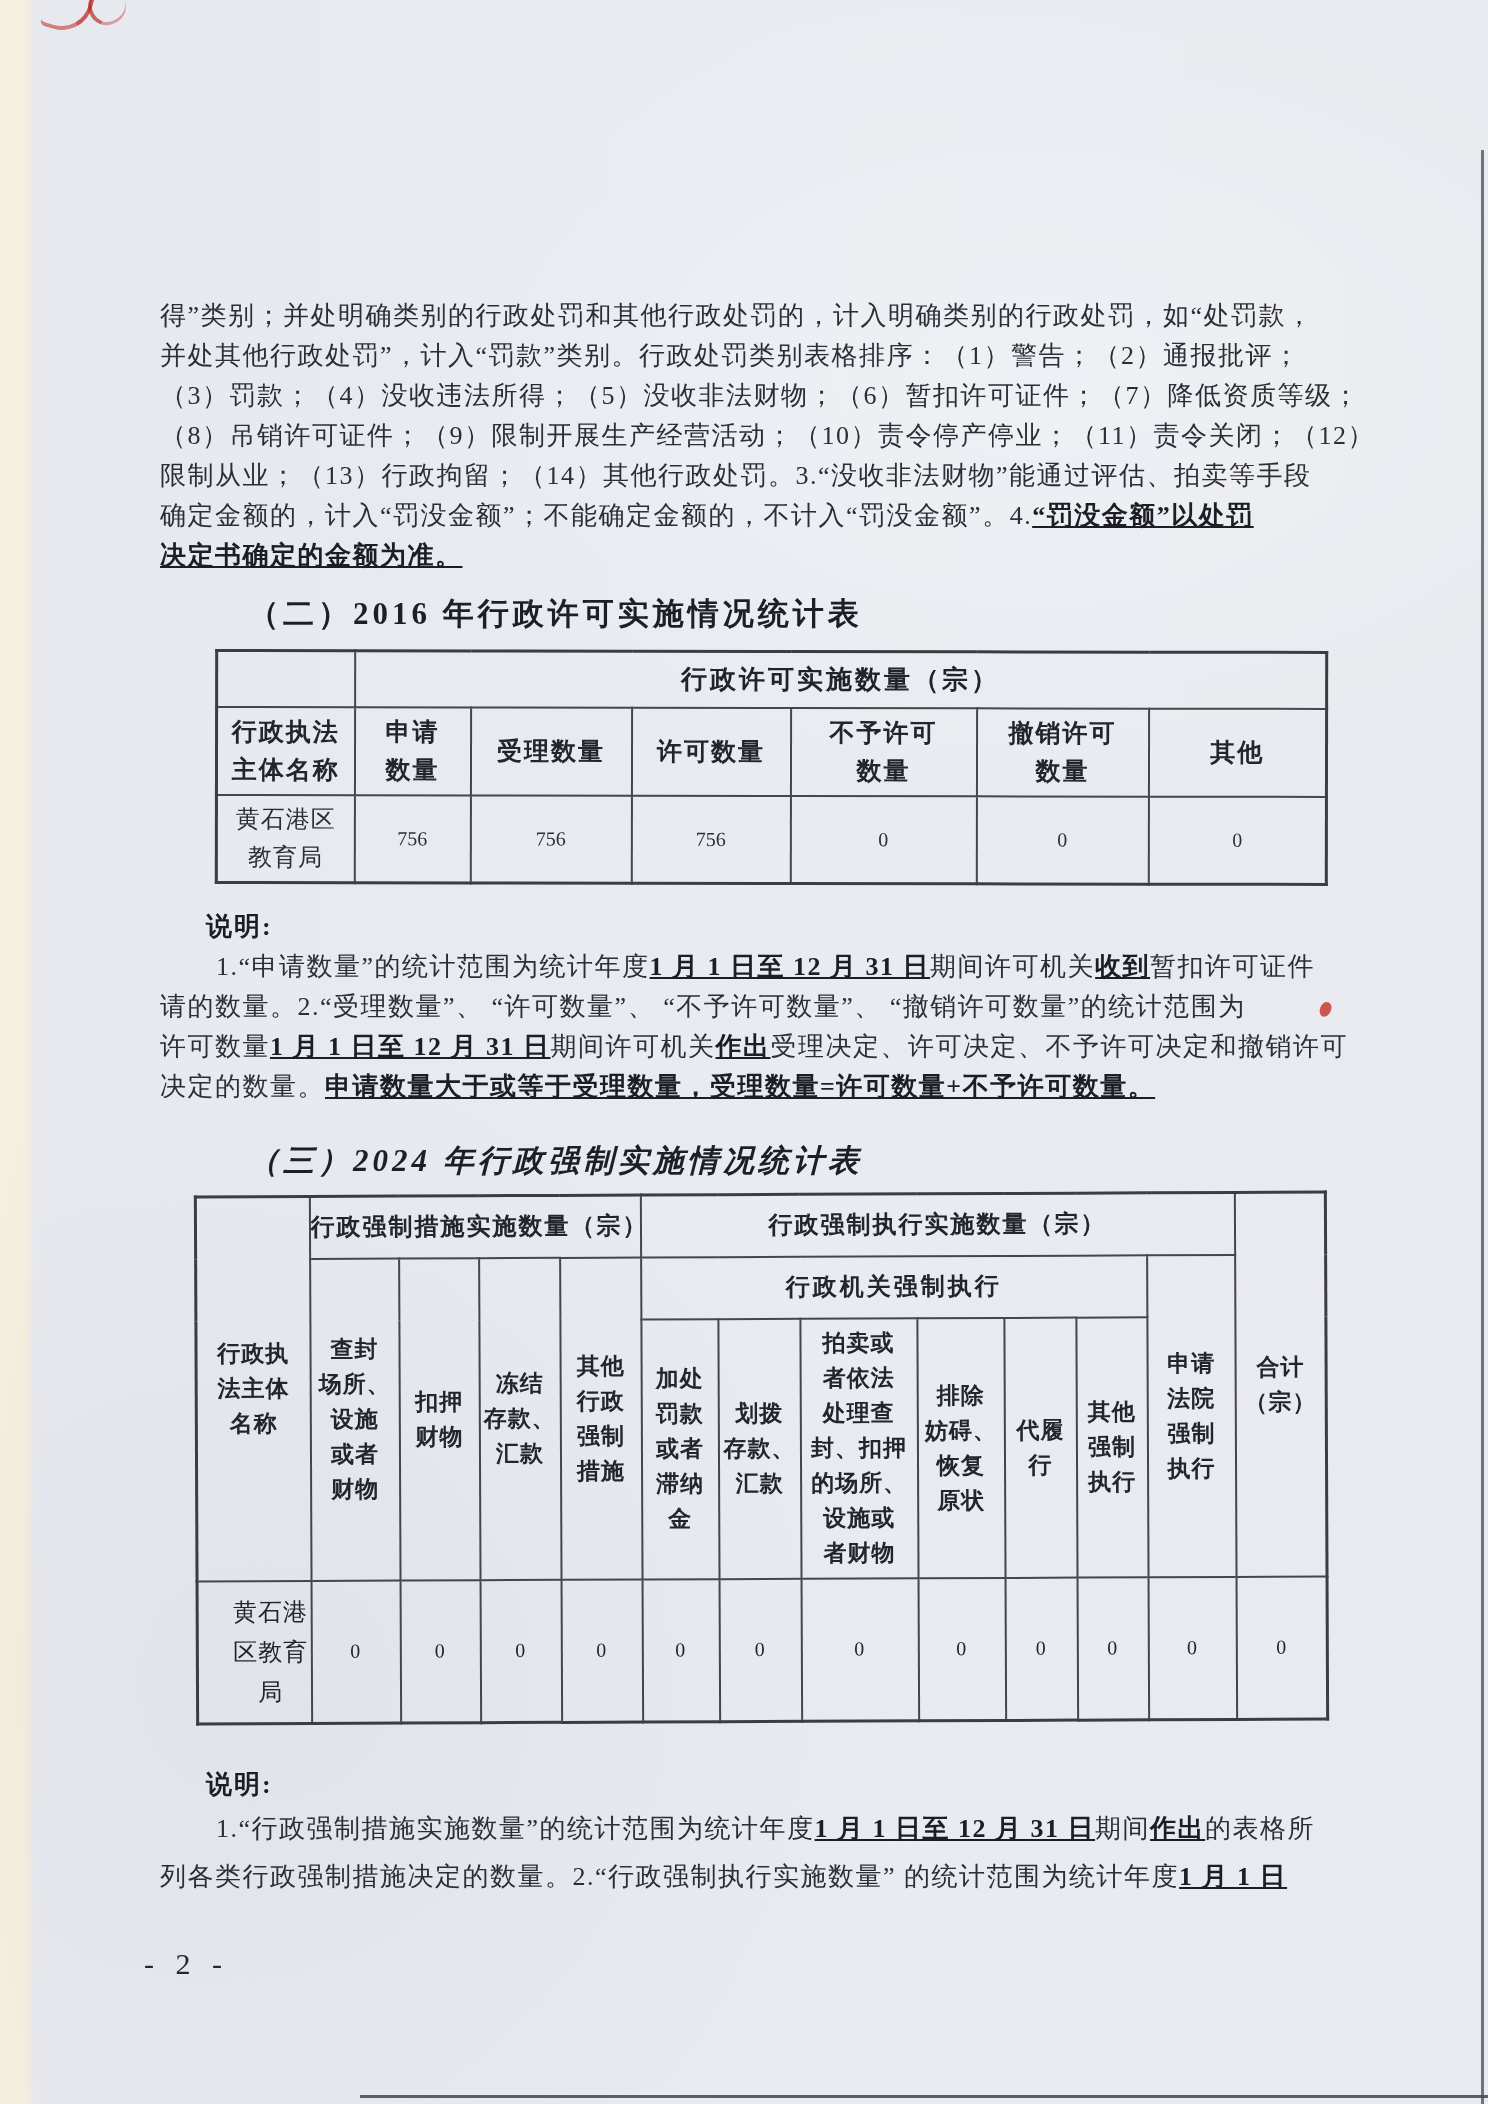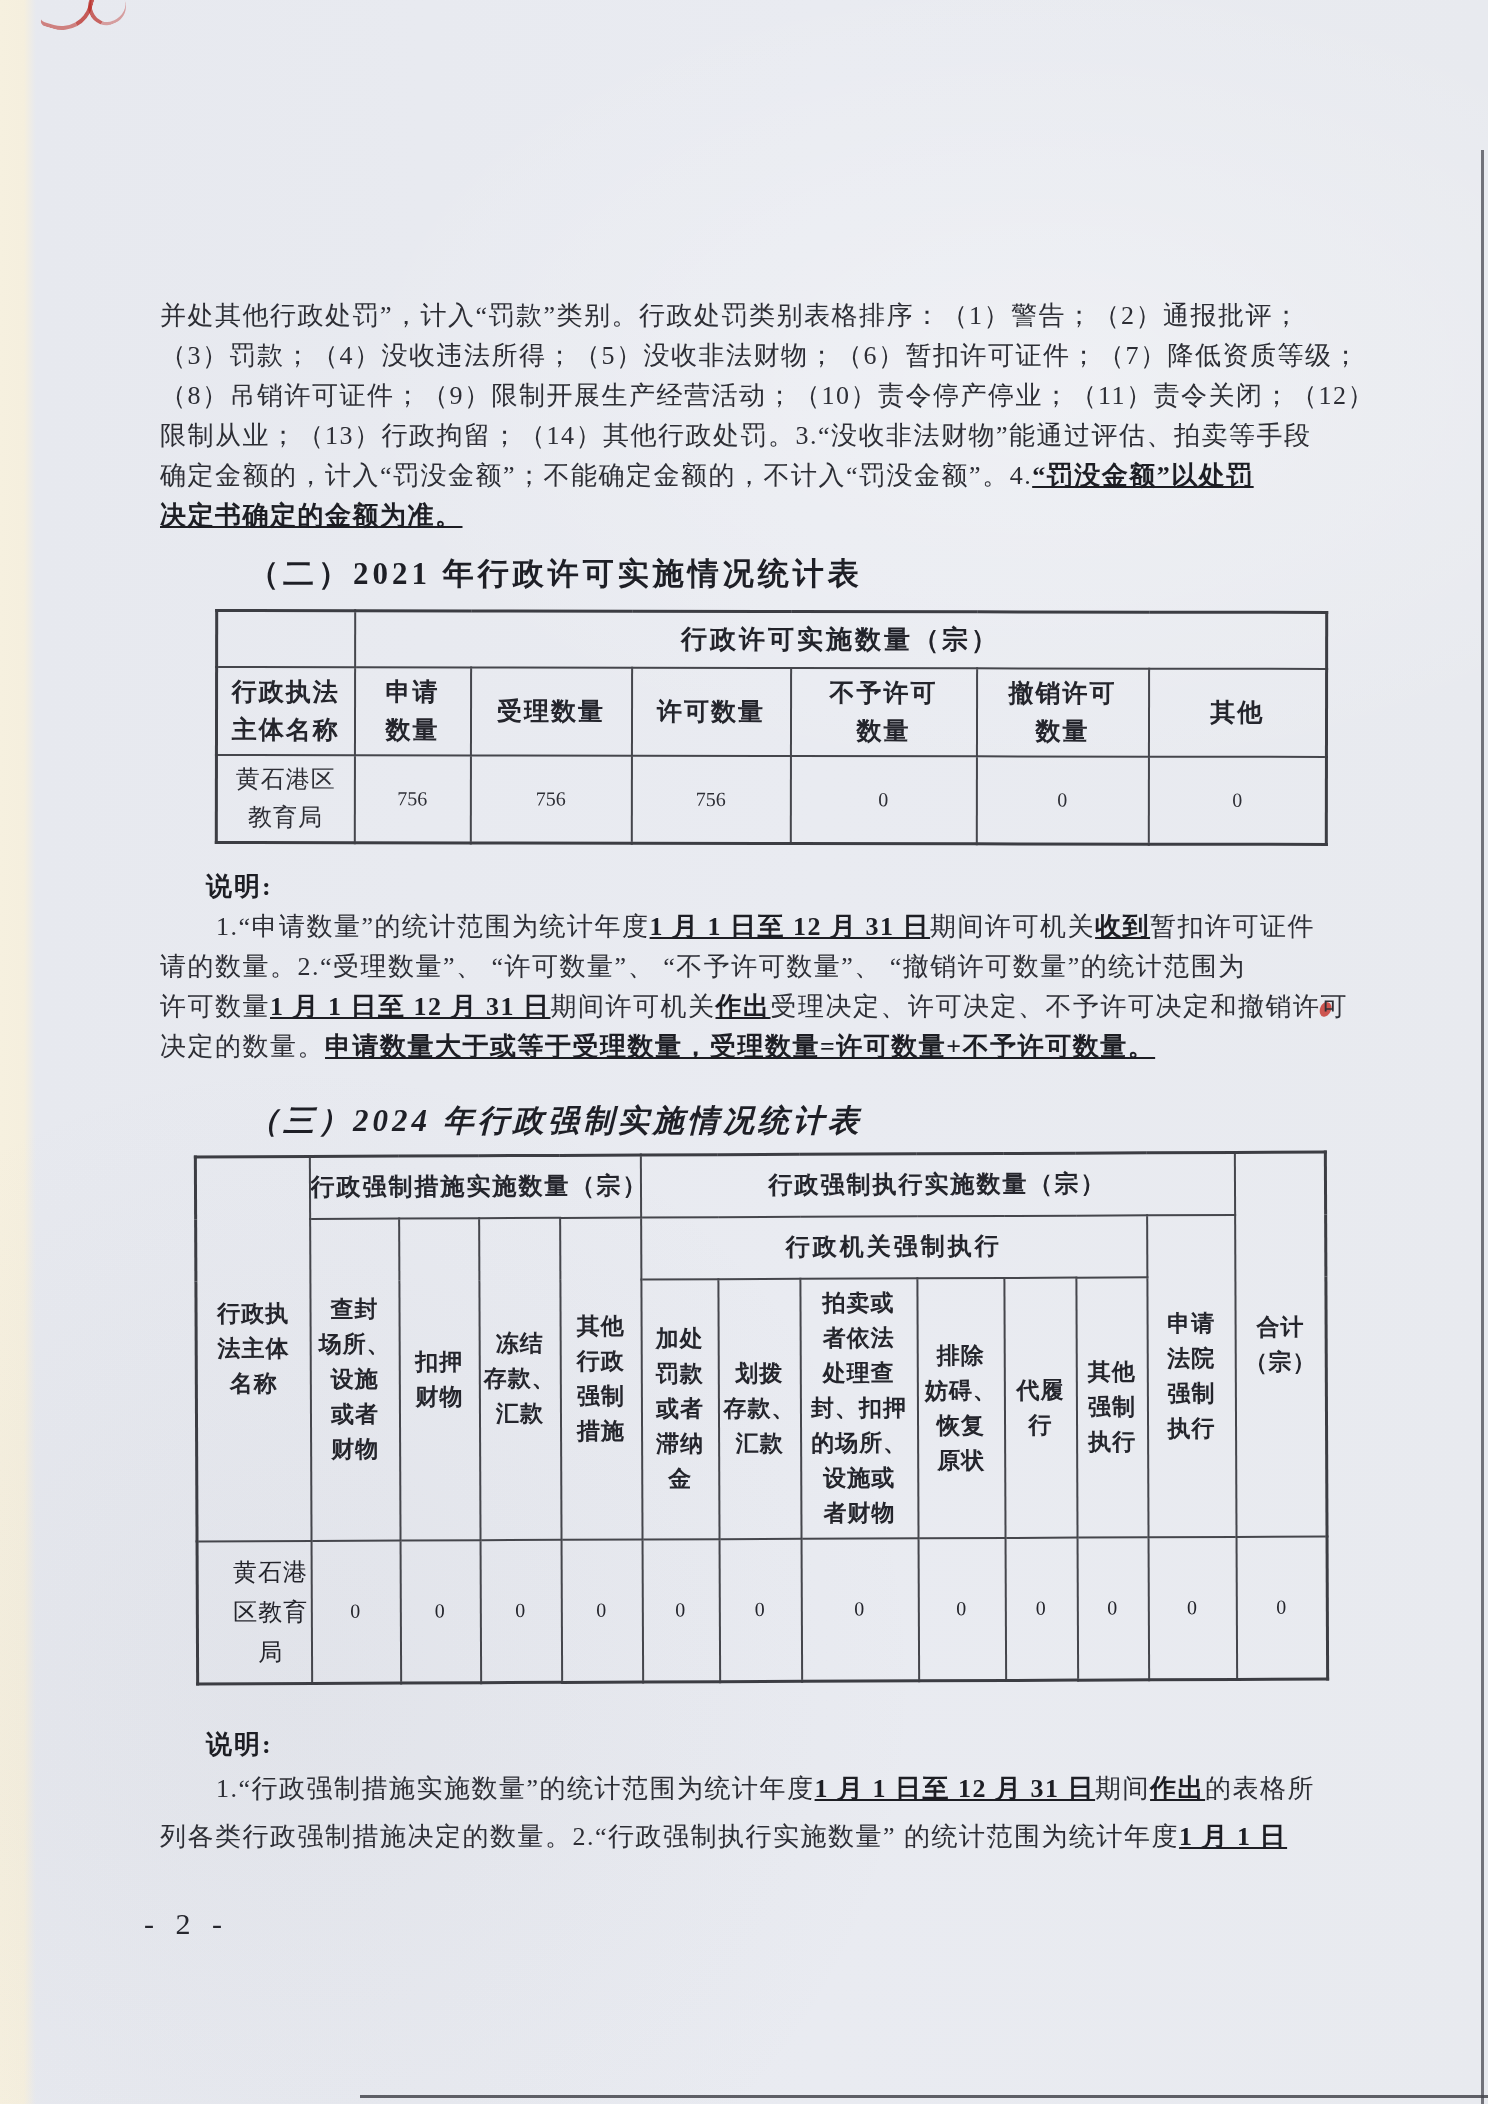--- a/index.html
+++ b/index.html
@@ -81,29 +81,30 @@
   <div class="sheen"></div>
   <div class="mark mark-tl1"></div>
   <div class="mark mark-tl2"></div>
   <div class="mark mark-dot"></div>
   <div class="edge-right"></div>
   <div class="edge-bottom"></div>
 
   <div class="content">
 
     <div class="intro">
+      <div class="tline"><span>得”类别；并处明确类别的行政处罚和其他行政处罚的，计入明确类别的行政处罚，如“处罚款，</span></div>
       <div class="tline"><span>并处其他行政处罚”，计入“罚款”类别。行政处罚类别表格排序：（1）警告；（2）通报批评；</span></div>
       <div class="tline"><span>（3）罚款；（4）没收违法所得；（5）没收非法财物；（6）暂扣许可证件；（7）降低资质等级；</span></div>
       <div class="tline"><span>（8）吊销许可证件；（9）限制开展生产经营活动；（10）责令停产停业；（11）责令关闭；（12）</span></div>
       <div class="tline"><span>限制从业；（13）行政拘留；（14）其他行政处罚。3.“没收非法财物”能通过评估、拍卖等手段</span></div>
       <div class="tline"><span>确定金额的，计入“罚没金额”；不能确定金额的，不计入“罚没金额”。4.</span><span class="b">“罚没金额”以处罚</span></div>
       <div class="tline"><span class="b">决定书确定的金额为准。</span></div>
     </div>
 
-    <h2 class="sec-title t2">（二）2021 年行政许可实施情况统计表</h2>
+    <h2 class="sec-title t2">（二）2016 年行政许可实施情况统计表</h2>
 
     <table class="tbl tbl1">
       <colgroup>
         <col style="width:138px">
           <col style="width:116px">
           <col style="width:161px">
         <col style="width:159px">
           <col style="width:186px">
           <col style="width:172px">
         <col style="width:178px">

